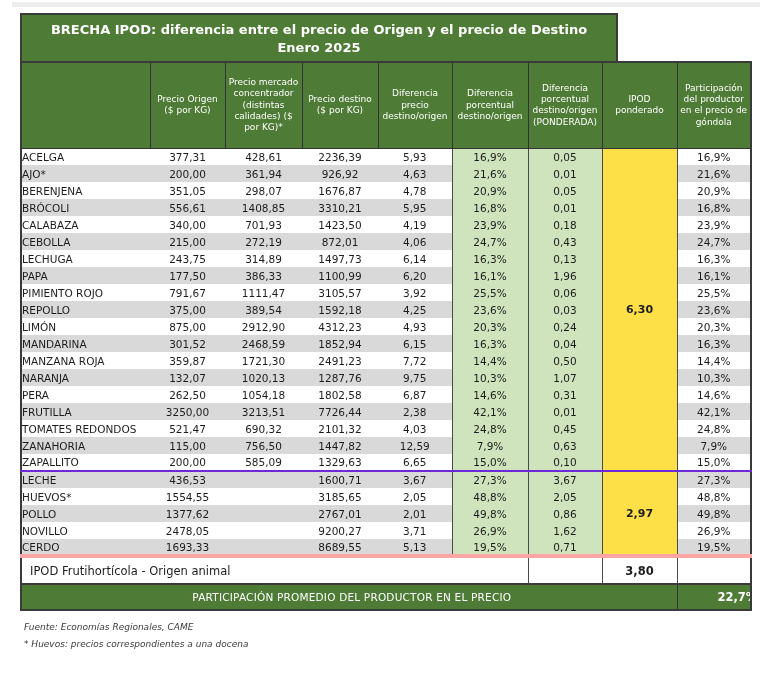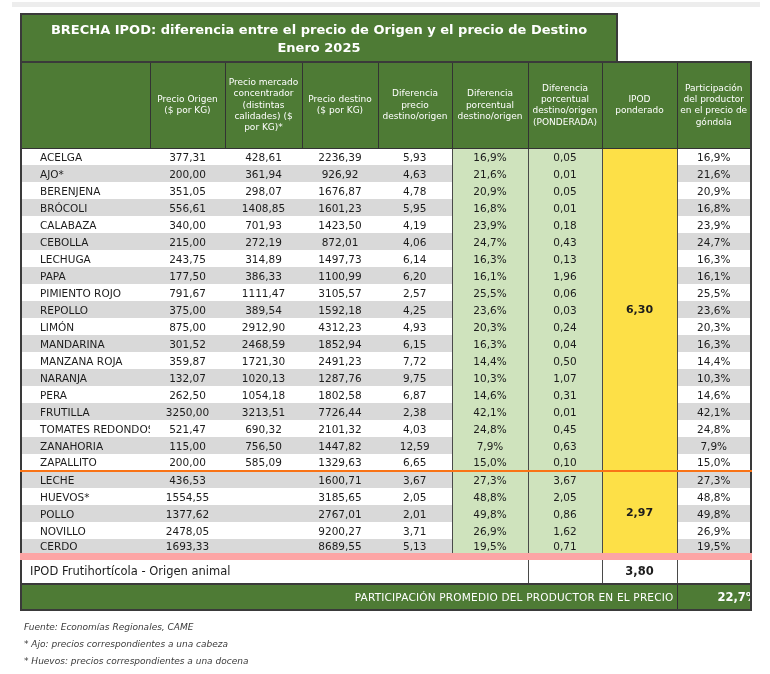--- a/index.html
+++ b/index.html
@@ -23,42 +23,42 @@
   }
   th{
     box-sizing:border-box;background:#4e7b35;color:#fff;font-weight:normal;
     font-size:9px;line-height:1.25;border:1px solid #333;height:86px;
     padding:2px;text-align:center;vertical-align:middle;
   }
   td{
     box-sizing:border-box;font-size:10.5px;height:17px;padding:0 3px;
     color:#1c1c1c;white-space:nowrap;overflow:hidden;vertical-align:middle;
   }
-  td.c-name{text-align:left;padding-left:18px;}
+  td.c-name{text-align:left;padding-left:0;}
   td.c-num{text-align:center;}
   tr.alt td.stripe{background:#d9d9d9;}
   td.green{background:#cfe3bd;}
   td.bl{border-left:1px solid #4a4a4a;}
   td.br{border-right:1px solid #4a4a4a;}
   td.ipodcell{
     background:#fde047;border-left:1px solid #4a4a4a;border-right:1px solid #4a4a4a;
     text-align:center;font-weight:bold;font-size:11px;vertical-align:middle;
   }
-  tr.section-break td{border-top:2px solid #f97316;margin-left:42px;}
+  tr.section-break td{border-top:2px solid #6d28d9;margin-left:42px;}
 
   tr.summary td{
-    height:28px;font-size:11.5px;border-top:7px solid #fca5a5;background:#fff;
+    height:28px;font-size:11.5px;border-top:4px solid #fca5a5;background:#fff;
   }
   tr.summary td.s-label{text-align:left;padding-left:8px;}
   tr.summary td.s-value{text-align:center;font-weight:bold;}
 
   tr.greenbar td{
     height:26px;background:#4e7b35;color:#fff;border-top:2px solid #3a3a3a;
   }
-  tr.greenbar td.g-label{text-align:right;padding-left:8px;font-size:10.5px;letter-spacing:0.2px;}
+  tr.greenbar td.g-label{text-align:center;padding-left:8px;font-size:10.5px;letter-spacing:0.2px;}
   tr.greenbar td.g-value{text-align:center;font-weight:bold;font-size:11.5px;border-left:1px solid #333;padding-left:40px;}
 
   .footnotes{margin:8px 0 12px 4px;}
   .footnotes div{
     font-style:italic;font-size:9px;color:#3a3a3a;line-height:17px;
   }
 </style>
 </head>
 <body>
 
@@ -125,21 +125,21 @@
           <td class="c-num stripe">1676,87</td>
           <td class="c-num stripe">4,78</td>
           <td class="c-num green bl">20,9%</td>
           <td class="c-num green bl br">0,05</td>
           <td class="c-num stripe bl">20,9%</td>
         </tr>
         <tr class="alt">
           <td class="c-name stripe">BRÓCOLI</td>
           <td class="c-num stripe">556,61</td>
           <td class="c-num stripe">1408,85</td>
-          <td class="c-num stripe">1601,23</td>
+          <td class="c-num stripe">3310,21</td>
           <td class="c-num stripe">5,95</td>
           <td class="c-num green bl">16,8%</td>
           <td class="c-num green bl br">0,01</td>
           <td class="c-num stripe bl">16,8%</td>
         </tr>
         <tr class="">
           <td class="c-name stripe">CALABAZA</td>
           <td class="c-num stripe">340,00</td>
           <td class="c-num stripe">701,93</td>
           <td class="c-num stripe">1423,50</td>
@@ -176,21 +176,21 @@
           <td class="c-num stripe">6,20</td>
           <td class="c-num green bl">16,1%</td>
           <td class="c-num green bl br">1,96</td>
           <td class="c-num stripe bl">16,1%</td>
         </tr>
         <tr class="">
           <td class="c-name stripe">PIMIENTO ROJO</td>
           <td class="c-num stripe">791,67</td>
           <td class="c-num stripe">1111,47</td>
           <td class="c-num stripe">3105,57</td>
-          <td class="c-num stripe">2,57</td>
+          <td class="c-num stripe">3,92</td>
           <td class="c-num green bl">25,5%</td>
           <td class="c-num green bl br">0,06</td>
           <td class="c-num stripe bl">25,5%</td>
         </tr>
         <tr class="alt">
           <td class="c-name stripe">REPOLLO</td>
           <td class="c-num stripe">375,00</td>
           <td class="c-num stripe">389,54</td>
           <td class="c-num stripe">1592,18</td>
           <td class="c-num stripe">4,25</td>
@@ -349,17 +349,16 @@
       </tr>
       <tr class="greenbar">
         <td class="g-label" colspan="8">PARTICIPACIÓN PROMEDIO DEL PRODUCTOR EN EL PRECIO</td>
         <td class="g-value">22,7%</td>
       </tr>
     </tbody>
   </table>
 
   <div class="footnotes">
     <div>Fuente: Economías Regionales, CAME</div>
-    <div>* Ajo: precios correspondientes a una cabeza</div>
     <div>* Huevos: precios correspondientes a una docena</div>
   </div>
 
 </div>
 
 </body></html>

